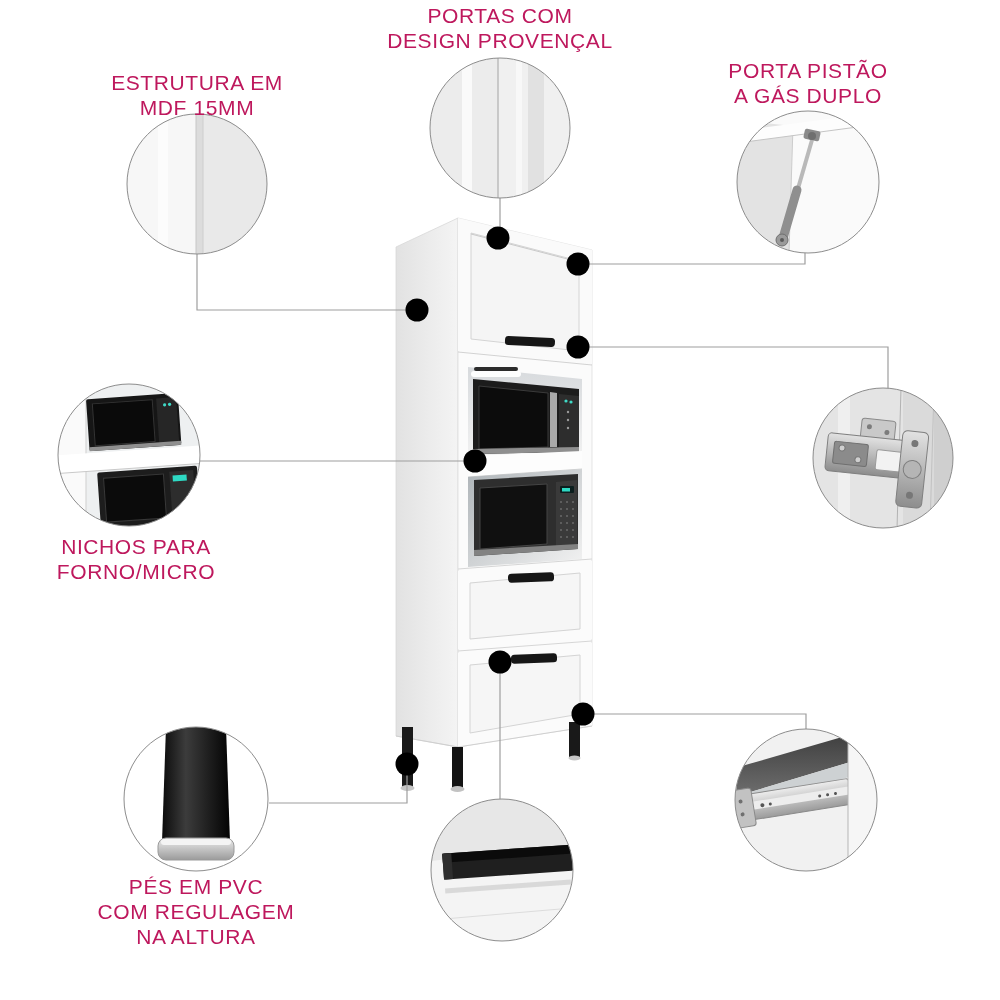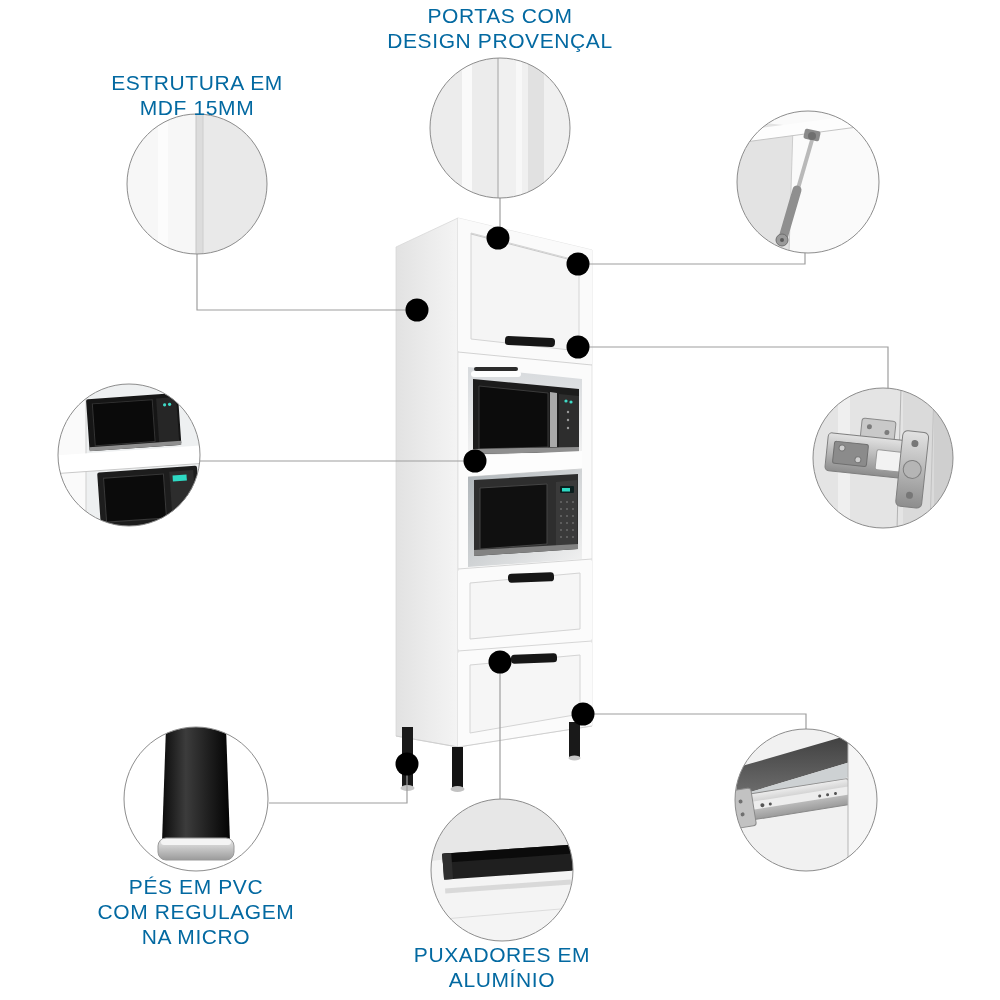--- a/index.html
+++ b/index.html
@@ -4,21 +4,21 @@
 <style>
   html,body{margin:0;padding:0;background:#ffffff;}
   .stage{
     position:relative;width:1000px;height:1000px;background:#ffffff;
     overflow:hidden;font-family:"Liberation Sans",sans-serif;
   }
   .stage svg{position:absolute;left:0;top:0;}
   .label{
     position:absolute;transform:translateX(-50%);text-align:center;
     white-space:pre-line;font-size:21px;line-height:25px;letter-spacing:.6px;
-    color:#0369a1;font-family:"Liberation Sans",sans-serif;
+    color:#be185d;font-family:"Liberation Sans",sans-serif;
   }
 </style>
 </head>
 <body>
 
 <div class="stage">
 
 <svg width="1000" height="1000" viewBox="0 0 1000 1000">
   <defs>
     <linearGradient id="gSide" x1="0" y1="0" x2="1" y2="0">
@@ -323,18 +323,20 @@
       <line x1="848" y1="727" x2="848" y2="869" stroke="#b5b5b5"></line>
     </g>
     <circle cx="806" cy="800" r="71" fill="none" stroke="#8d8d8d"></circle>
   </g>
 </svg>
 
   <div class="label" style="left:500px;top:3px">PORTAS COM
 DESIGN PROVENÇAL</div>
   <div class="label" style="left:197px;top:70px">ESTRUTURA EM
 MDF 15MM</div>
+  <div class="label" style="left:808px;top:58px">PORTA PISTÃO
+A GÁS DUPLO</div>
+  <div class="label" style="left:136px;top:534px">NICHOS PARA
+FORNO/MICRO</div>
   <div class="label" style="left:196px;top:874px">PÉS EM PVC
 COM REGULAGEM
-NA MICRO</div>
-  <div class="label" style="left:502px;top:942px">PUXADORES EM
-ALUMÍNIO</div>
+NA ALTURA</div>
 </div>
 
 </body></html>

